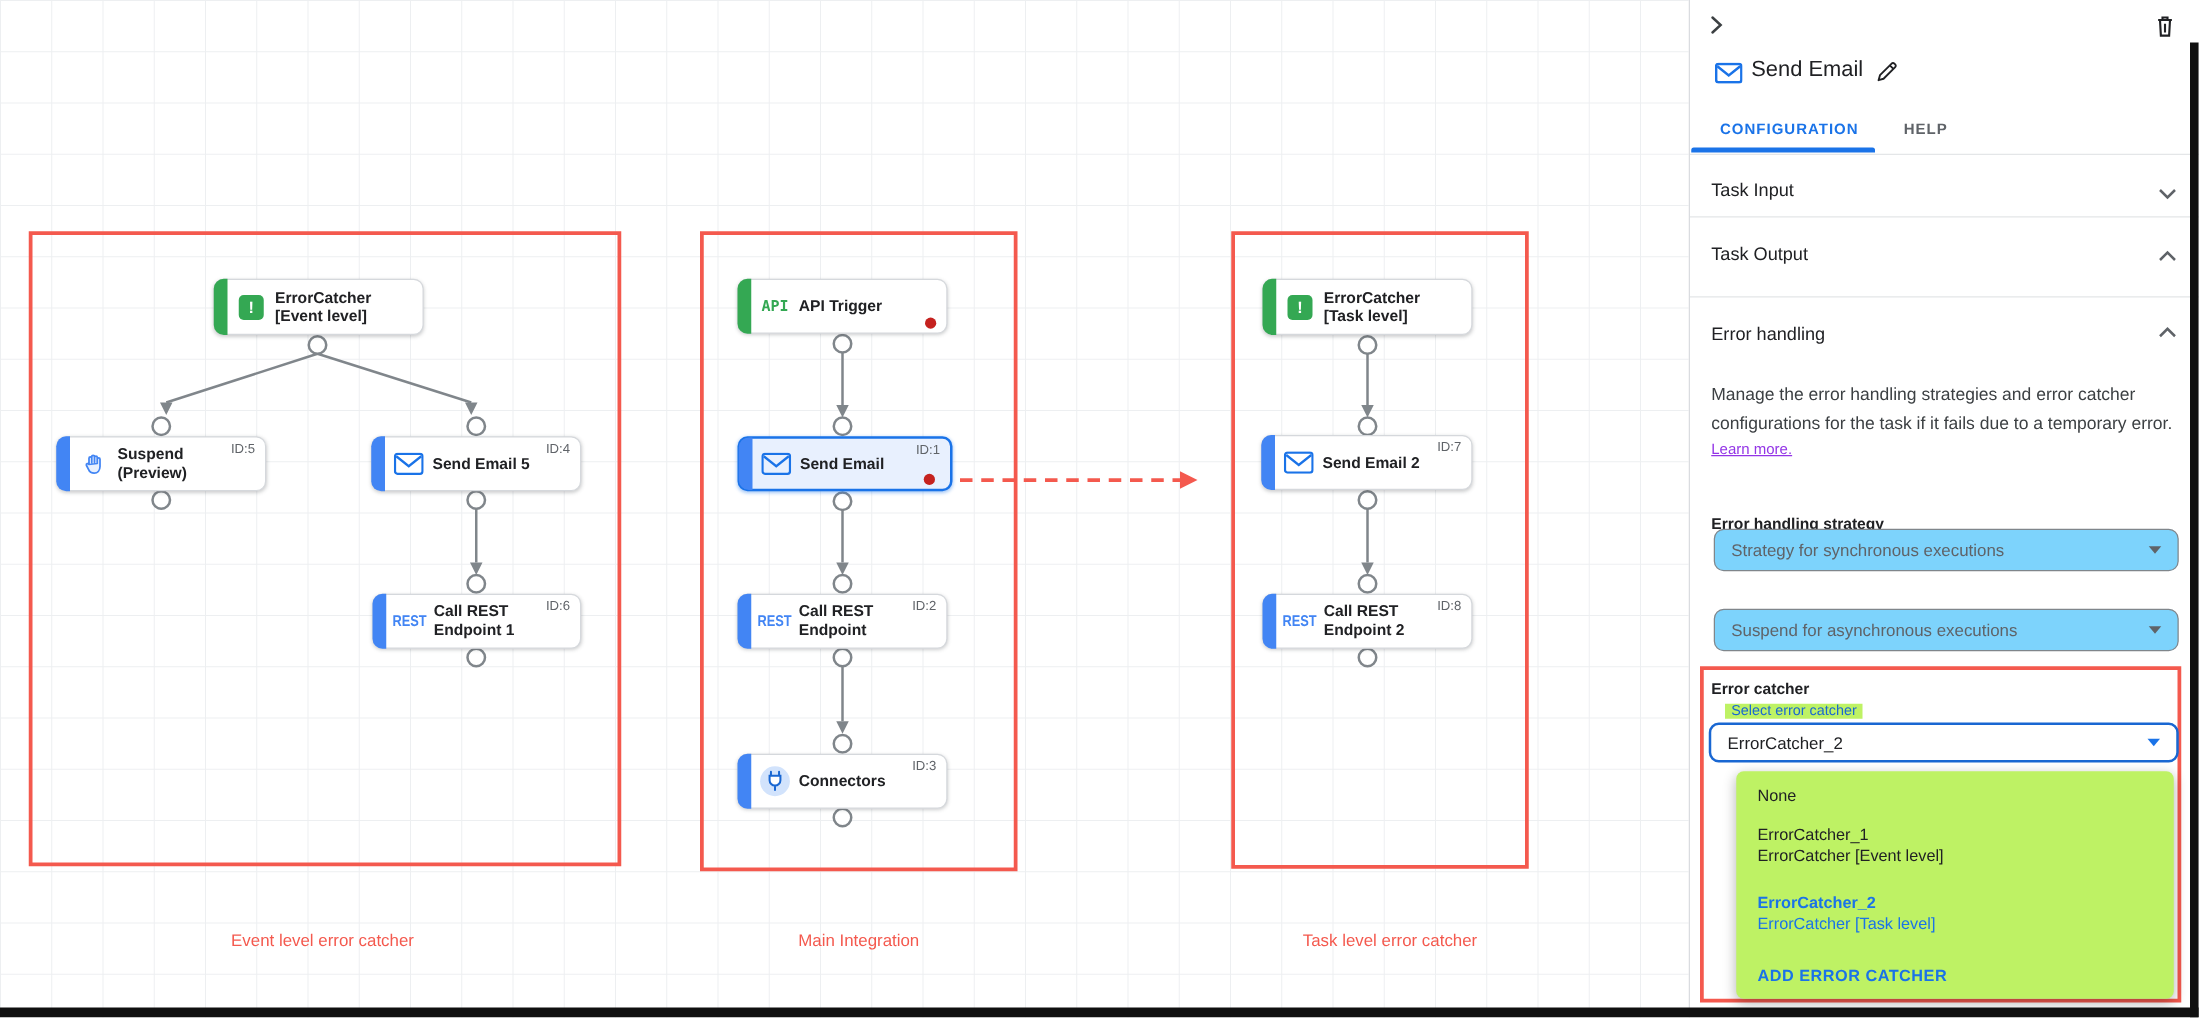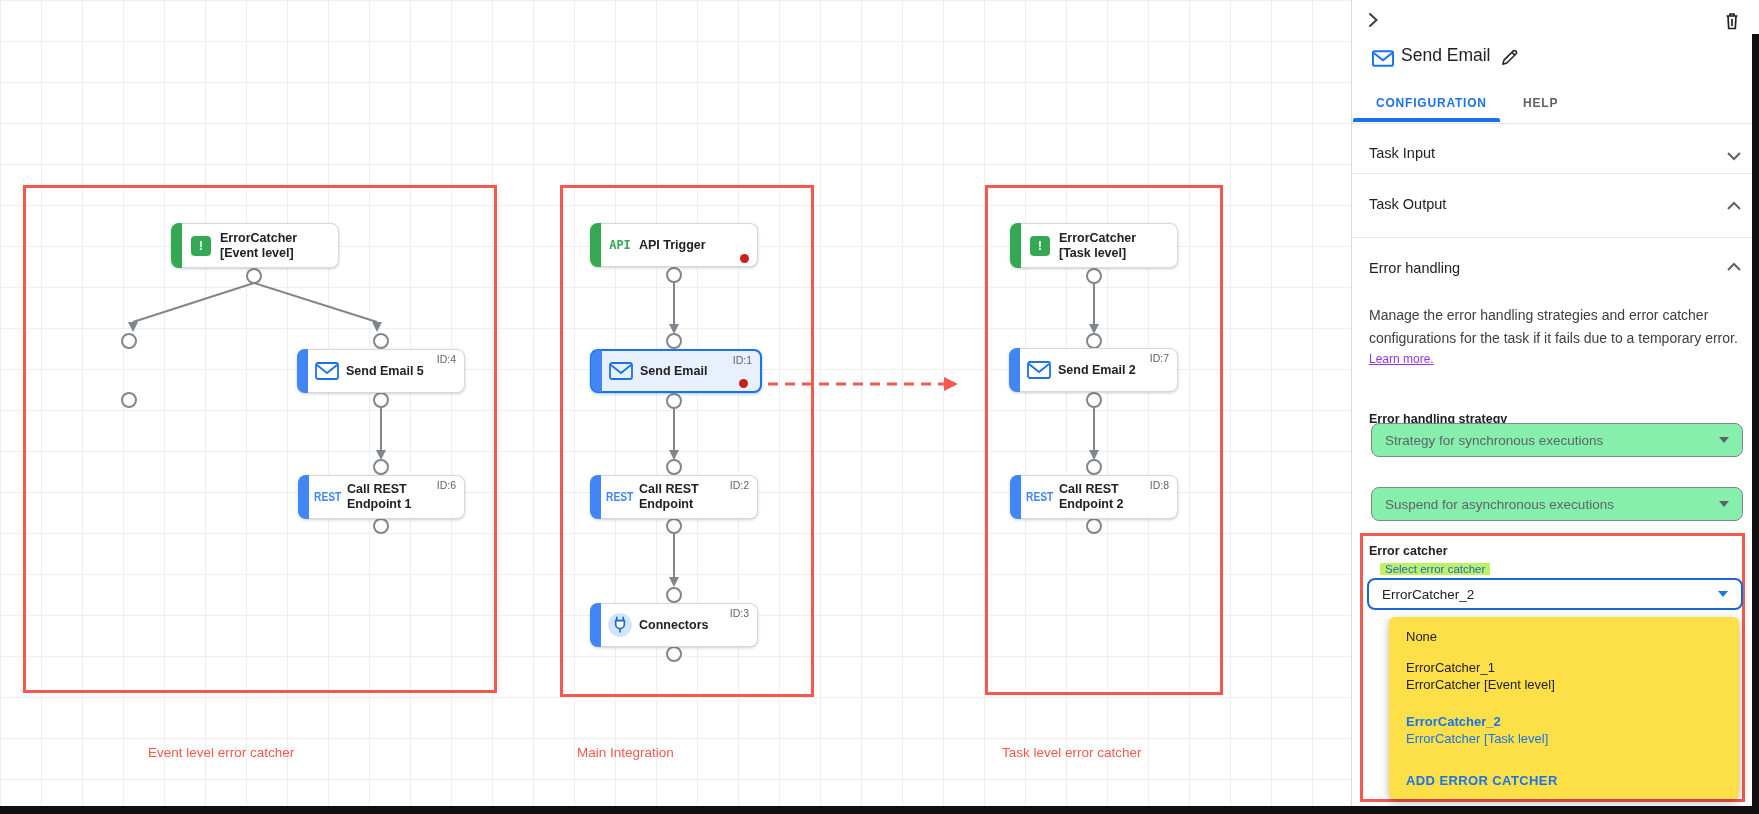--- a/index.html
+++ b/index.html
@@ -4,21 +4,21 @@
 <style>
   * { margin:0; padding:0; box-sizing:border-box; }
   html,body { width:1759px; height:814px; font-family:"Liberation Sans","DejaVu Sans",sans-serif; background:#fff; overflow:hidden; }
   #stage { position:relative; width:1759px; height:814px; background:#fff; }
 
   
   #canvas { position:absolute; left:0; top:0; width:1351px; height:814px; background:#fff;
     background-image:linear-gradient(#edeff1 1px,transparent 1px),linear-gradient(90deg,#edeff1 1px,transparent 1px);
     background-size:41px 41px; }
   .redbox { position:absolute; border:3px solid #f4594e; z-index:4; }
-  .caption { position:absolute; width:220px; text-align:left; color:#f4594e; font-size:13.5px; z-index:6; }
+  .caption { position:absolute; width:220px; text-align:center; color:#f4594e; font-size:13.5px; z-index:6; }
   #edges { position:absolute; left:0; top:0; z-index:5; }
 
   .node { position:absolute; background:#fff; border:1px solid #d5d8dc; border-radius:8px;
     box-shadow:0 1px 3px rgba(60,64,67,.25); display:flex; align-items:center; z-index:10; cursor:pointer; }
   .node .bar { position:absolute; left:-1px; top:-1px; bottom:-1px; width:11px; border-radius:8px 0 0 8px; background:#4285f4; }
   .node.green .bar { background:#34a853; }
   .node.selected { background:#e8f0fe; border:2px solid #1a73e8; box-shadow:0 1px 3px rgba(26,115,232,.4); }
   .icnbox { width:48px; min-width:48px; display:flex; justify-content:center; align-items:center; padding-left:10px; }
   .nlabel { font-size:12.5px; font-weight:600; color:#202124; line-height:1.2; max-width:104px; }
   .nid { position:absolute; top:3px; right:8px; font-size:10.5px; color:#5f6368; font-weight:400; }
@@ -29,28 +29,28 @@
   .reddot { position:absolute; width:9px; height:9px; border-radius:50%; background:#c5221f; z-index:20; }
 
   
   #panel { position:absolute; left:1351px; top:0; width:408px; height:814px; background:#fff; border-left:1px solid #dadce0; }
   .p-abs { position:absolute; }
   .divider { position:absolute; left:0; width:408px; height:1px; background:#e4e6e8; }
   .sec-label { font-size:14.5px; font-weight:500; color:#202124; }
   .chev { position:absolute; left:374px; width:16px; height:10px; cursor:pointer; }
   .tab { font-size:12px; font-weight:600; letter-spacing:.8px; cursor:pointer; }
   .dropdown { position:absolute; left:19px; width:372px; height:34px; border:1px solid #80868b; border-radius:8px;
-    display:flex; align-items:center; padding:0 13px; color:#5f6368; font-size:13.5px; cursor:pointer; background:#86efac;justify-content:space-between; }
+    display:flex; align-items:center; padding:0 13px; color:#5f6368; font-size:13.5px; cursor:pointer; background:#7dd3fc;justify-content:space-between; }
   .caret { width:0; height:0; border-left:5px solid transparent; border-right:5px solid transparent; border-top:6px solid #5f6368; margin-left:auto; }
   .caret.blue { border-top-color:#1a73e8; }
   #ec-redbox { position:absolute; left:8px; top:533px; width:385px; height:269px; border:3px solid #f4594e; z-index:2; }
   #selectbox { position:absolute; left:15px; top:578px; width:376px; height:32px; border:2px solid #1967d2; border-radius:8px;
     background:#fff; display:flex; align-items:center; padding:0 13px; font-size:13.5px; color:#202124; z-index:5; cursor:pointer; }
   #selectlabel { position:absolute; left:28px; top:563px; background:#bef264; padding:0 5px; font-size:11.5px; color:#1967d2; z-index:6; }
-  #menu { position:absolute; left:37px; top:617px; width:350px; height:182px; background:#fde047; border-radius:6px;
+  #menu { position:absolute; left:37px; top:617px; width:350px; height:182px; background:#bef264; border-radius:6px;
     box-shadow:0 3px 10px rgba(0,0,0,.3); z-index:7; }
   .mi { position:absolute; left:17px; font-size:13px; color:#202124; cursor:pointer; }
   .mi.blue { color:#1a73e8; }
   .mi.add { font-weight:700; letter-spacing:.4px; color:#1a73e8; }
 
   .blackbar-bottom { position:absolute; left:0; top:806px; width:1759px; height:8px; background:#101010; z-index:40; }
   .blackbar-right { position:absolute; left:1752px; top:34px; width:7px; height:780px; background:#101010; z-index:40; }
 </style>
 </head>
 <body>
@@ -111,20 +111,30 @@
     </svg>
 
     <div class="node green" style="left:171px;top:223px;width:168px;height:45px">
       <div class="bar"></div>
       <div class="icnbox">
           <div class="err-sq">!</div>
         </div>
       <div class="nlabel">ErrorCatcher [Event level]</div>
     </div>
 
+    <div class="node" style="left:45px;top:349px;width:168px;height:44px">
+      <div class="bar"></div>
+      <div class="icnbox">
+        <svg width="22" height="22" viewBox="0 0 22 22">
+            <path d="M7.2 11 V6.6 a1.1 1.1 0 0 1 2.2 0 V10 M9.4 10 V5.3 a1.1 1.1 0 0 1 2.2 0 V10 M11.6 10 V5.9 a1.1 1.1 0 0 1 2.2 0 V10.6 M13.8 10.8 V7.4 a1.1 1.1 0 0 1 2.2 0 V13.2 c0 3.2-2 5.3-4.6 5.3 -2.3 0-3.8-1.1-4.6-3 L5.1 12.2 a1.05 1.05 0 0 1 1.95 -.75 Z" fill="#e8f0fe" stroke="#4285f4" stroke-width="1.4" stroke-linejoin="round" stroke-linecap="round"></path>
+          </svg>
+      </div>
+      <div class="nlabel">Suspend (Preview)</div>
+      <div class="nid">ID:5</div>
+    </div>
 
     <div class="node" style="left:297px;top:349px;width:168px;height:44px">
       <div class="bar"></div>
       <div class="icnbox">
         <svg width="24" height="18" viewBox="0 0 24 18">
             <rect x="1" y="1" width="22" height="16" rx="2" fill="#fff" stroke="#1a73e8" stroke-width="1.8"></rect>
             <path d="M2 3 L12 11 L22 3" fill="none" stroke="#1a73e8" stroke-width="1.8"></path>
           </svg>
       </div>
       <div class="nlabel">Send Email 5</div>

